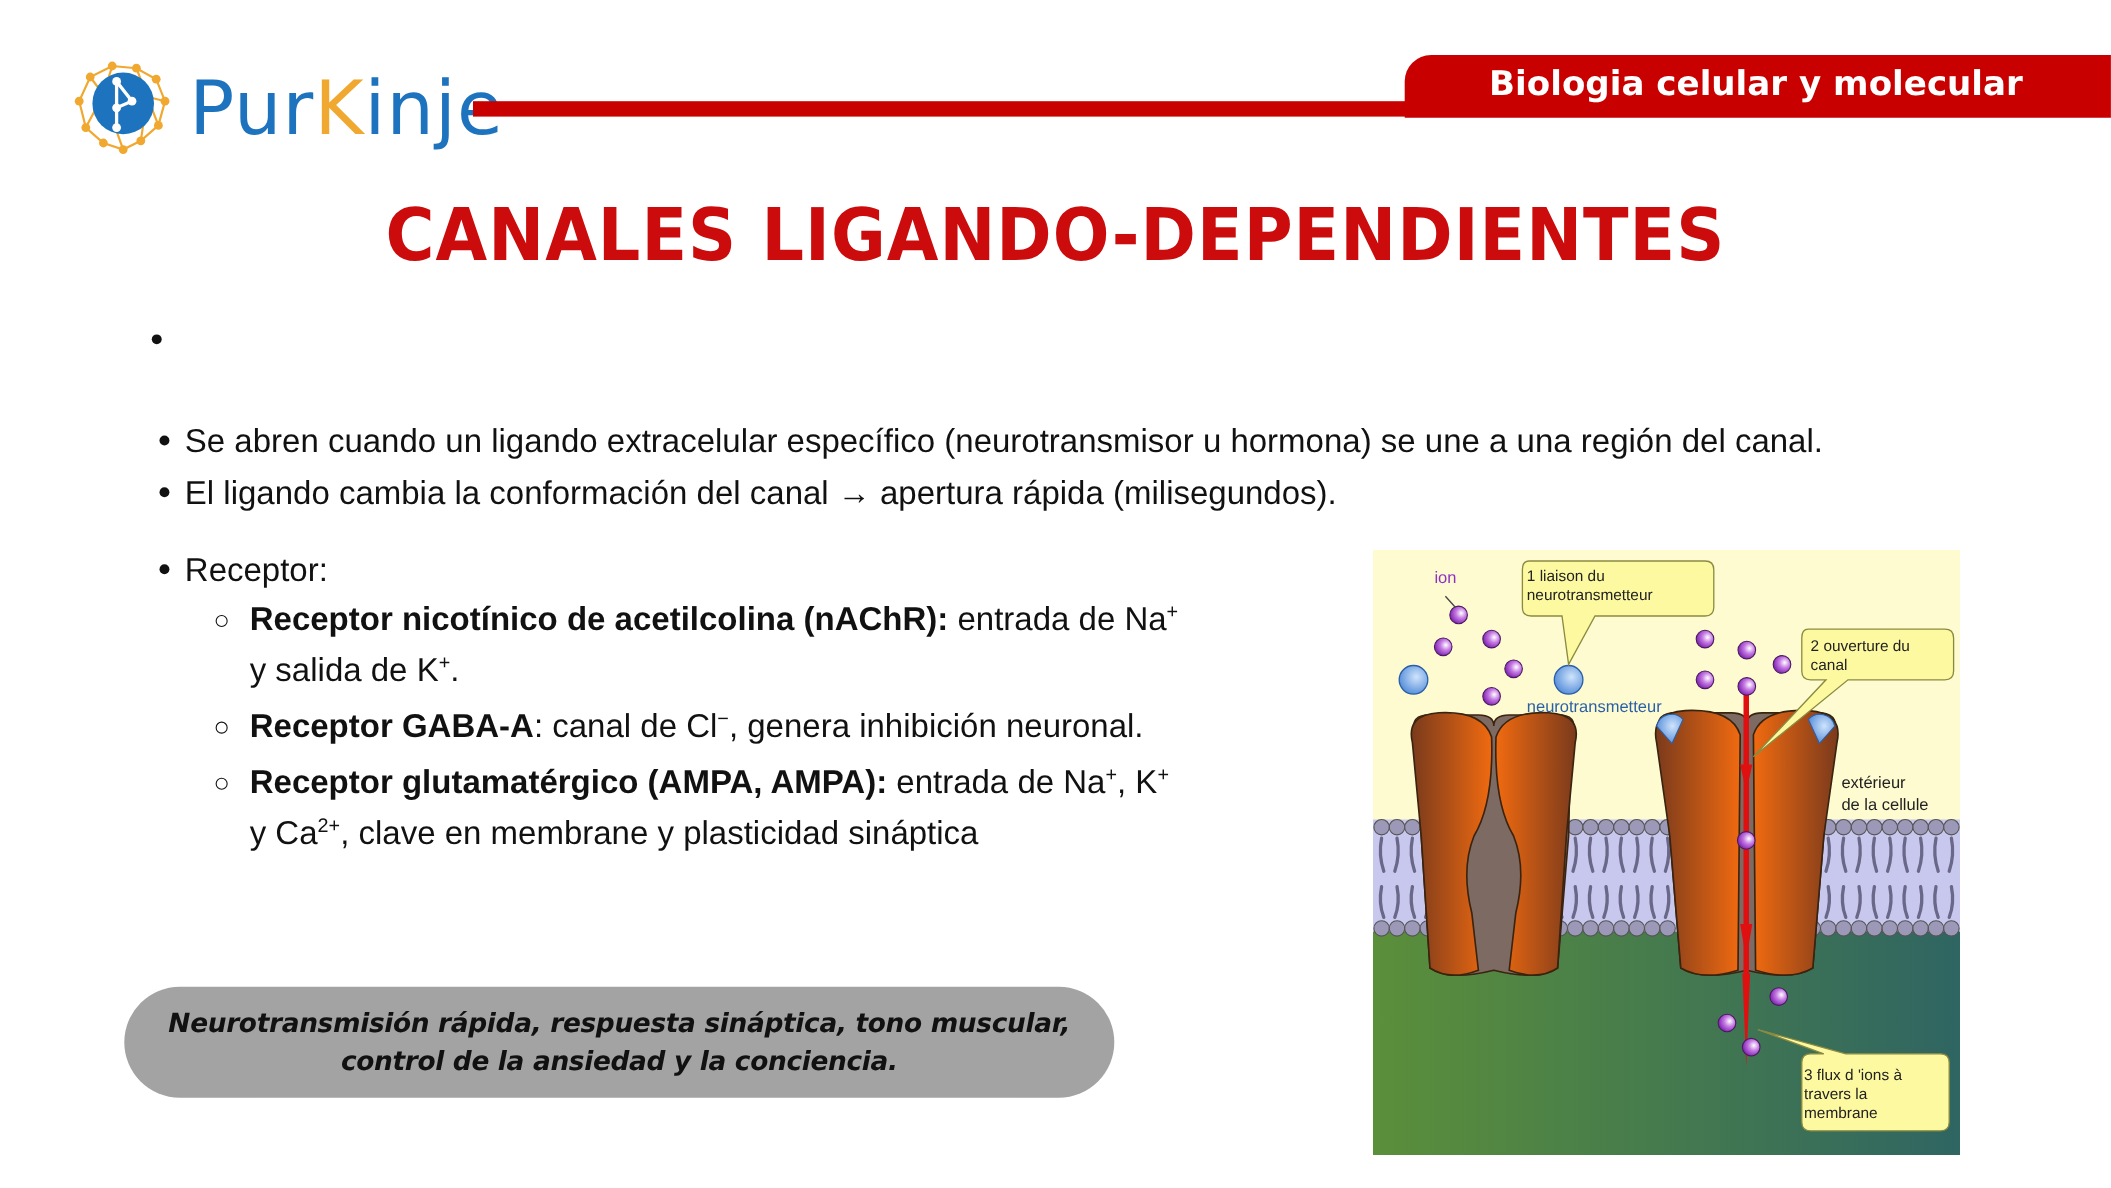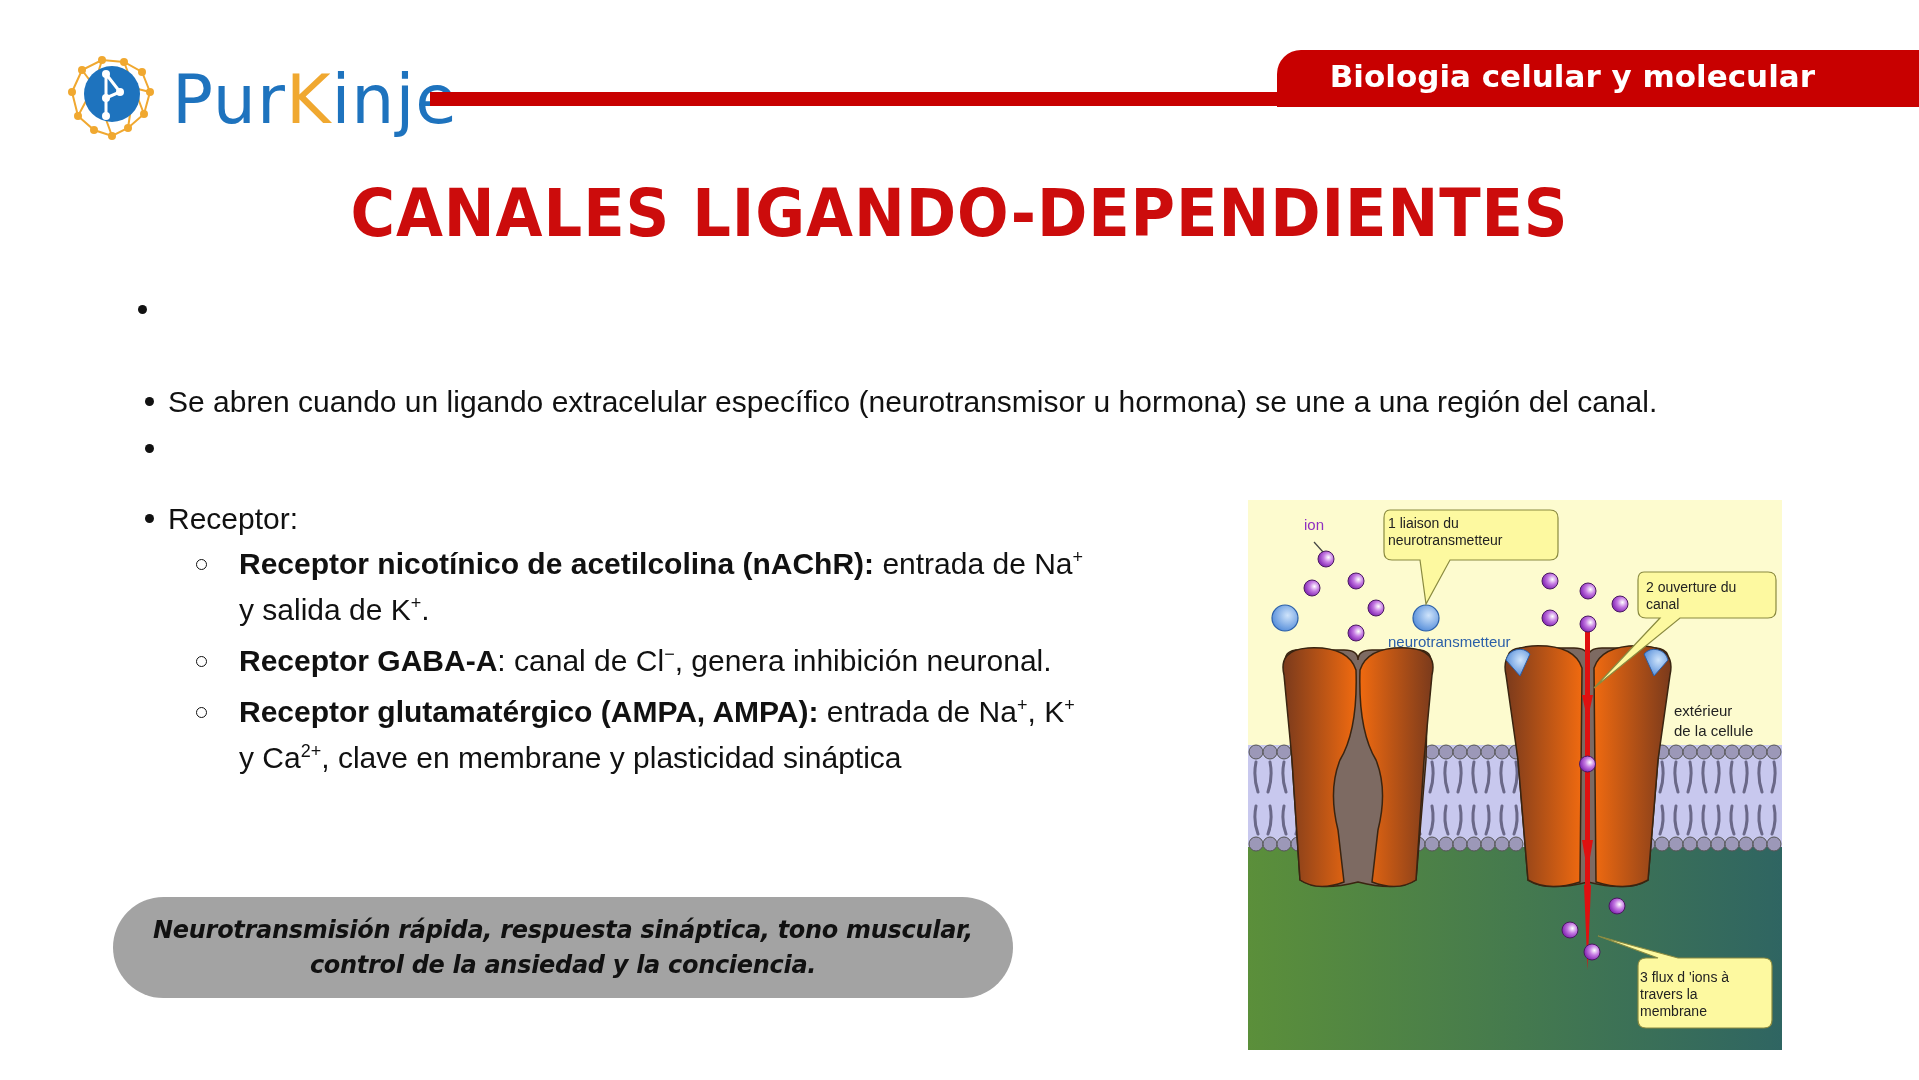--- a/index.html
+++ b/index.html
@@ -2,27 +2,27 @@
 <html><head>
 <meta charset="utf-8">
 <style>
   html, body { margin:0; padding:0; }
   body { width:1919px; height:1080px; background:#ffffff; position:relative; overflow:hidden; font-family:"Liberation Sans", sans-serif; color:#111; }
   .logo { position:absolute; left:62px; top:52px; width:350px; height:90px; }
   .logo-text { position:absolute; left:110px; top:8px; font-family:"DejaVu Sans", sans-serif; font-size:68px; color:#1e73be; letter-spacing:1px; }
   .logo-text .k { color:#f0a830; }
   .topline { position:absolute; left:430px; top:92px; width:1400px; height:14px; background:#c80000; }
   .tab { position:absolute; left:1277px; top:50px; width:642px; height:57px; background:#c80000; border-top-left-radius:24px; }
-  .tab-text { position:absolute; left:0; right:0; top:8px; text-align:right; padding-right:104px; color:#fff; font-family:"DejaVu Sans", sans-serif; font-weight:bold; font-size:31px; }
+  .tab-text { position:absolute; left:0; right:0; top:8px; text-align:right; padding-right:80px; color:#fff; font-family:"DejaVu Sans", sans-serif; font-weight:bold; font-size:31px; }
   .title { position:absolute; left:0; width:1919px; top:175px; text-align:center; color:#cc0c0c; font-family:"DejaVu Sans", sans-serif; font-weight:bold; font-size:66px; letter-spacing:1px; transform:scaleX(0.92); transform-origin:center; }
   .bullet { position:absolute; font-size:30px; line-height:36px; color:#111; }
   .bullet .dot { display:inline-block; width:9px; height:9px; border-radius:50%; background:#111; margin-right:14px; vertical-align:middle; position:relative; top:-3px; }
   .sub { position:absolute; left:196px; font-size:30px; line-height:46px; width:990px; }
   .sub .ring { position:absolute; left:0; top:18px; width:9px; height:9px; border:1.5px solid #111; border-radius:50%; }
-  .sub .body { margin-left:43px; }
+  .sub .body { margin-left:31px; }
   .sub b { font-weight:bold; }
   sup { font-size:18px; line-height:0; }
   .pill { position:absolute; left:113px; top:897px; width:900px; height:101px; background:#a3a3a3; border-radius:51px; display:flex; align-items:center; justify-content:center; text-align:center; }
   .pill-text { font-family:"DejaVu Sans", sans-serif; font-style:italic; font-weight:bold; font-size:24px; line-height:35px; color:#111; width:860px; letter-spacing:-0.3px; }
   .diagram { position:absolute; left:1248px; top:500px; width:534px; height:550px; overflow:hidden; }
   .lbl { font-family:"Liberation Sans", sans-serif; }
 </style>
 </head>
 <body>
 
@@ -62,21 +62,21 @@
 </div>
 <div class="topline"></div>
 <div class="tab">
   <div class="tab-text">Biologia celular y molecular</div>
 </div>
 
 <div class="title">CANALES LIGANDO-DEPENDIENTES</div>
 
 <div class="bullet" style="left:138px; top:292px;"><span class="dot"></span></div>
 <div class="bullet" style="left:145px; top:362px;margin-top:22px;"><span class="dot"></span><span>Se abren cuando un ligando extracelular específico (neurotransmisor u hormona) se une a una región del canal.</span></div>
-<div class="bullet" style="left:145px; top:431px;"><span class="dot"></span></div>
+<div class="bullet" style="left:145px; top:431px;"><span class="dot"></span><span>El ligando cambia la conformación del canal → apertura rápida (milisegundos).</span></div>
 <div class="bullet" style="left:145px; top:501px;"><span class="dot"></span><span>Receptor:</span></div>
 
 <div class="sub" style="top:541px; width:990px;">
   <span class="ring"></span>
   <div class="body" style="width:960px;"><b>Receptor nicotínico de acetilcolina (nAChR):</b><span> entrada de Na</span><sup>+</sup><br><span> y salida de K</span><sup>+</sup><span>.</span></div>
 </div>
 <div class="sub" style="top:638px;">
   <span class="ring"></span>
   <div class="body"><b>Receptor GABA-A</b><span>: canal de Cl</span><sup>−</sup><span>, genera inhibición neuronal.</span></div>
 </div>

